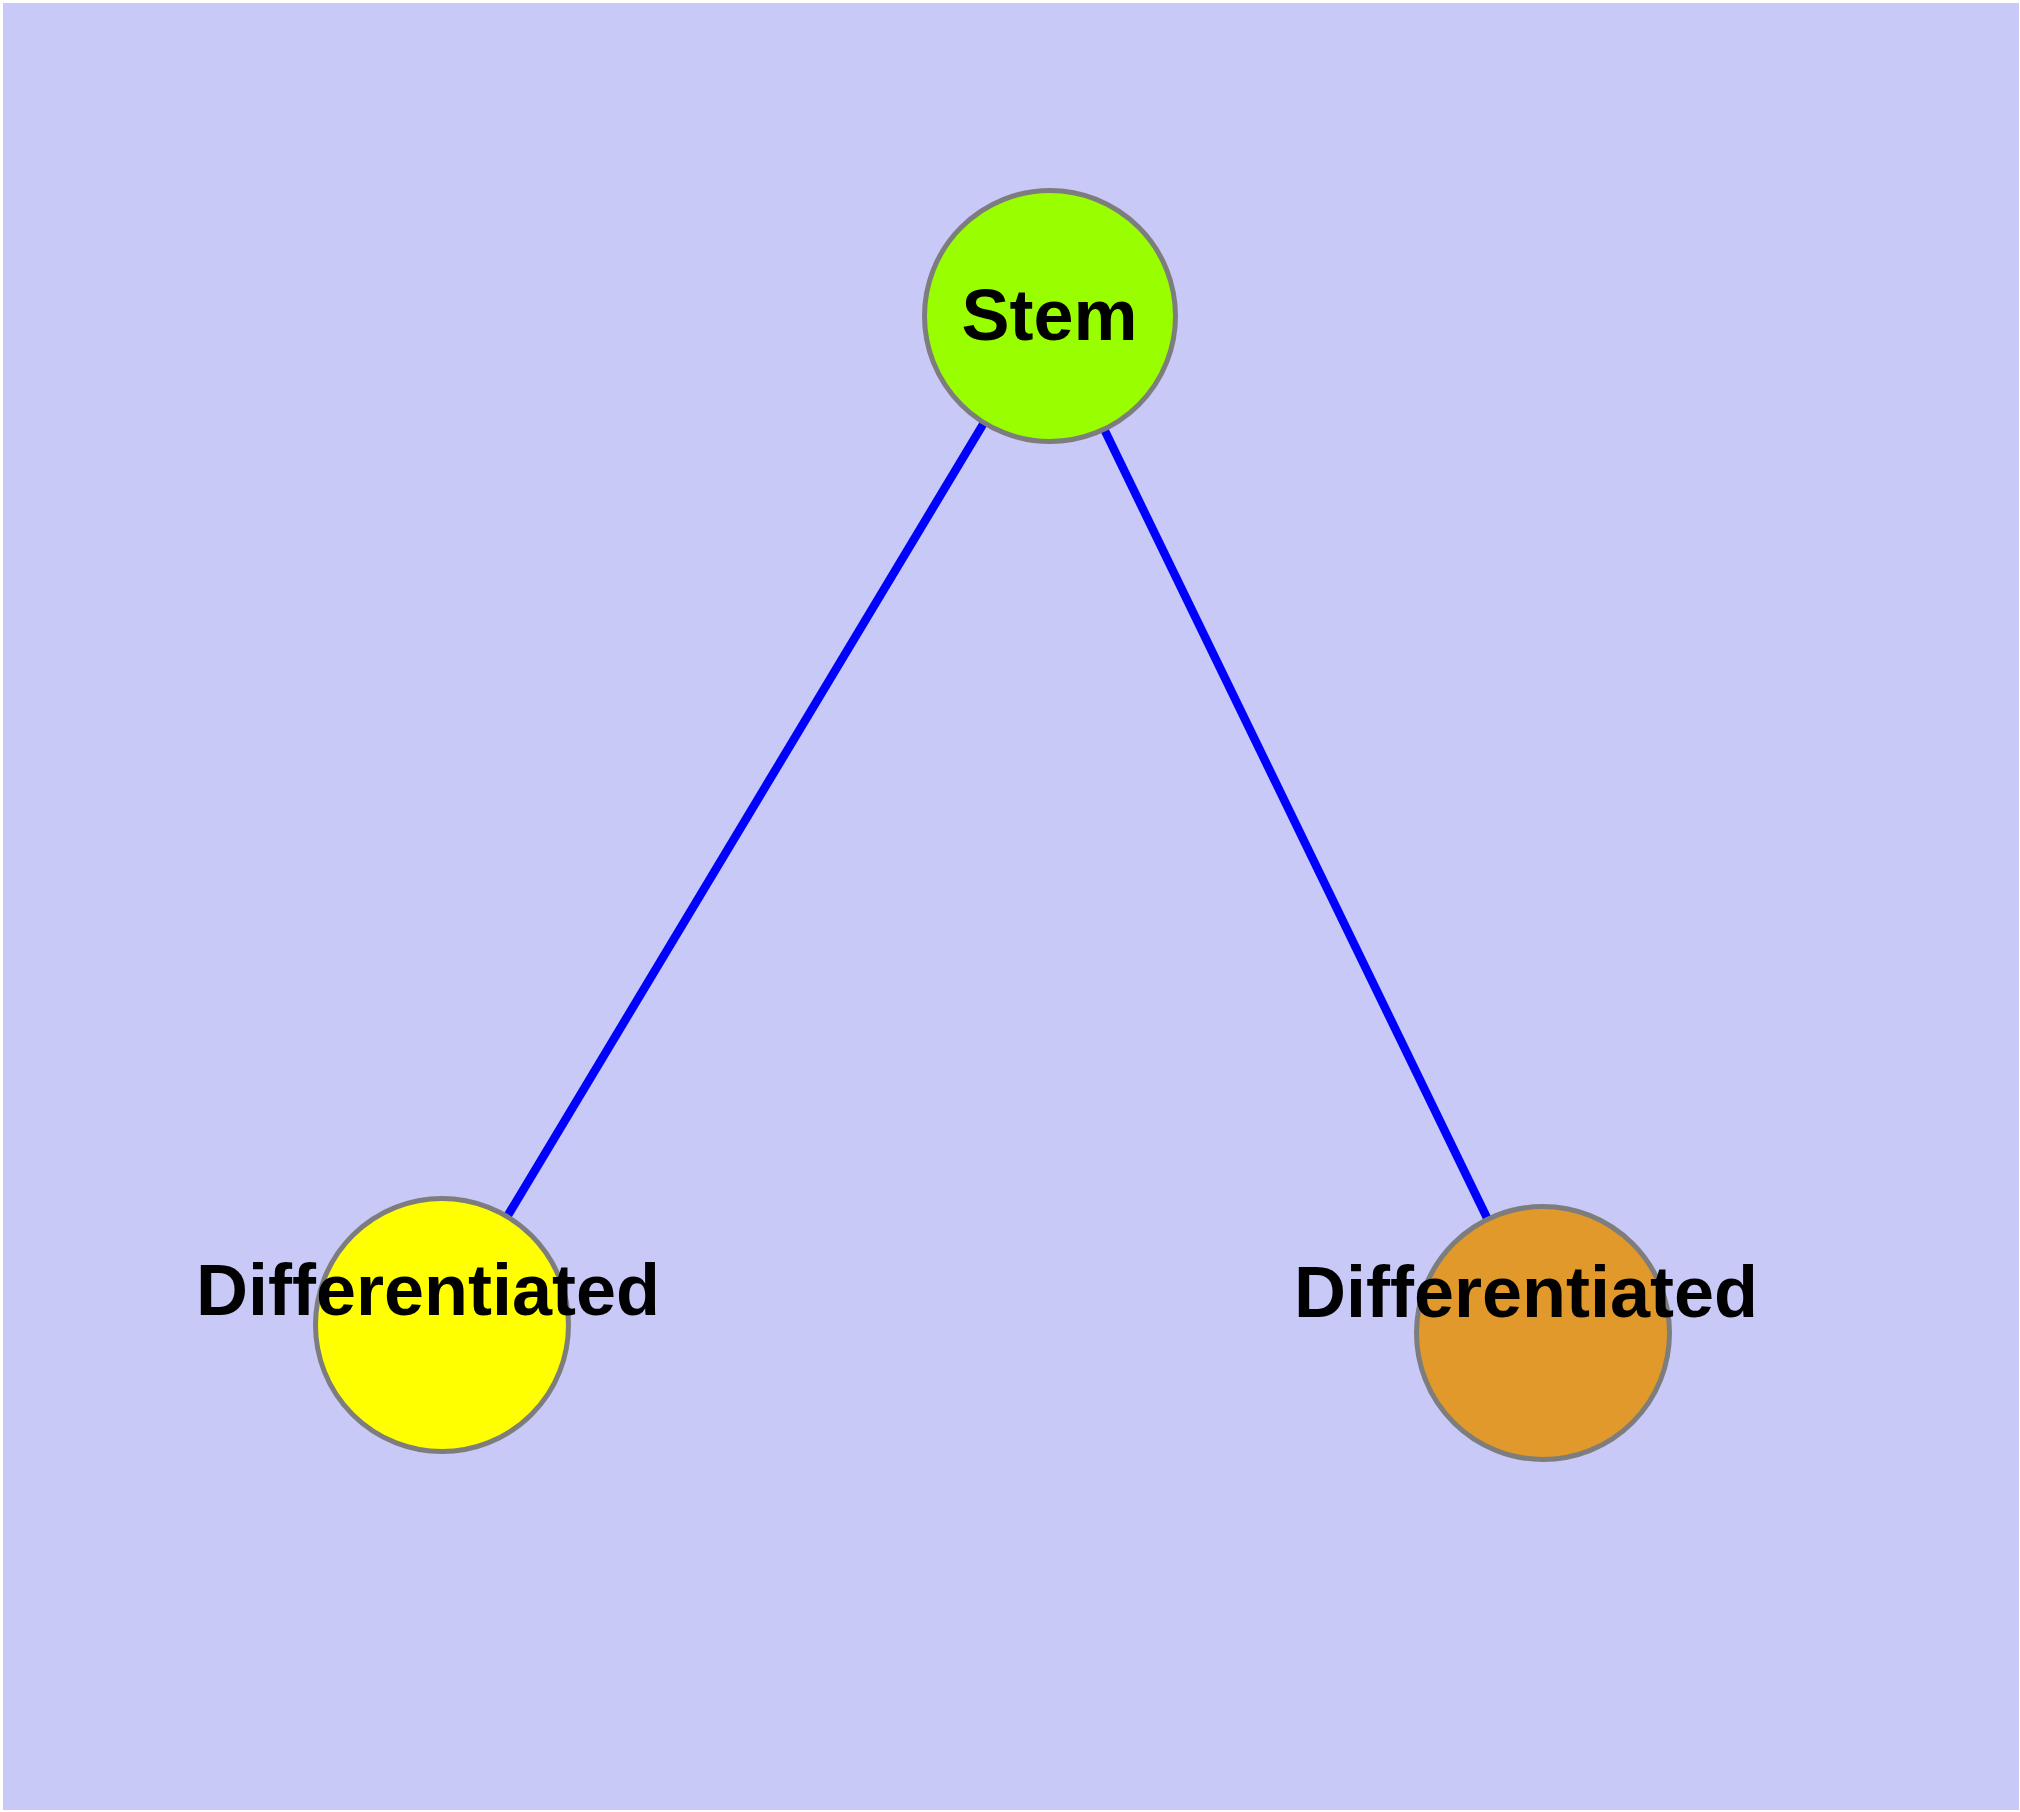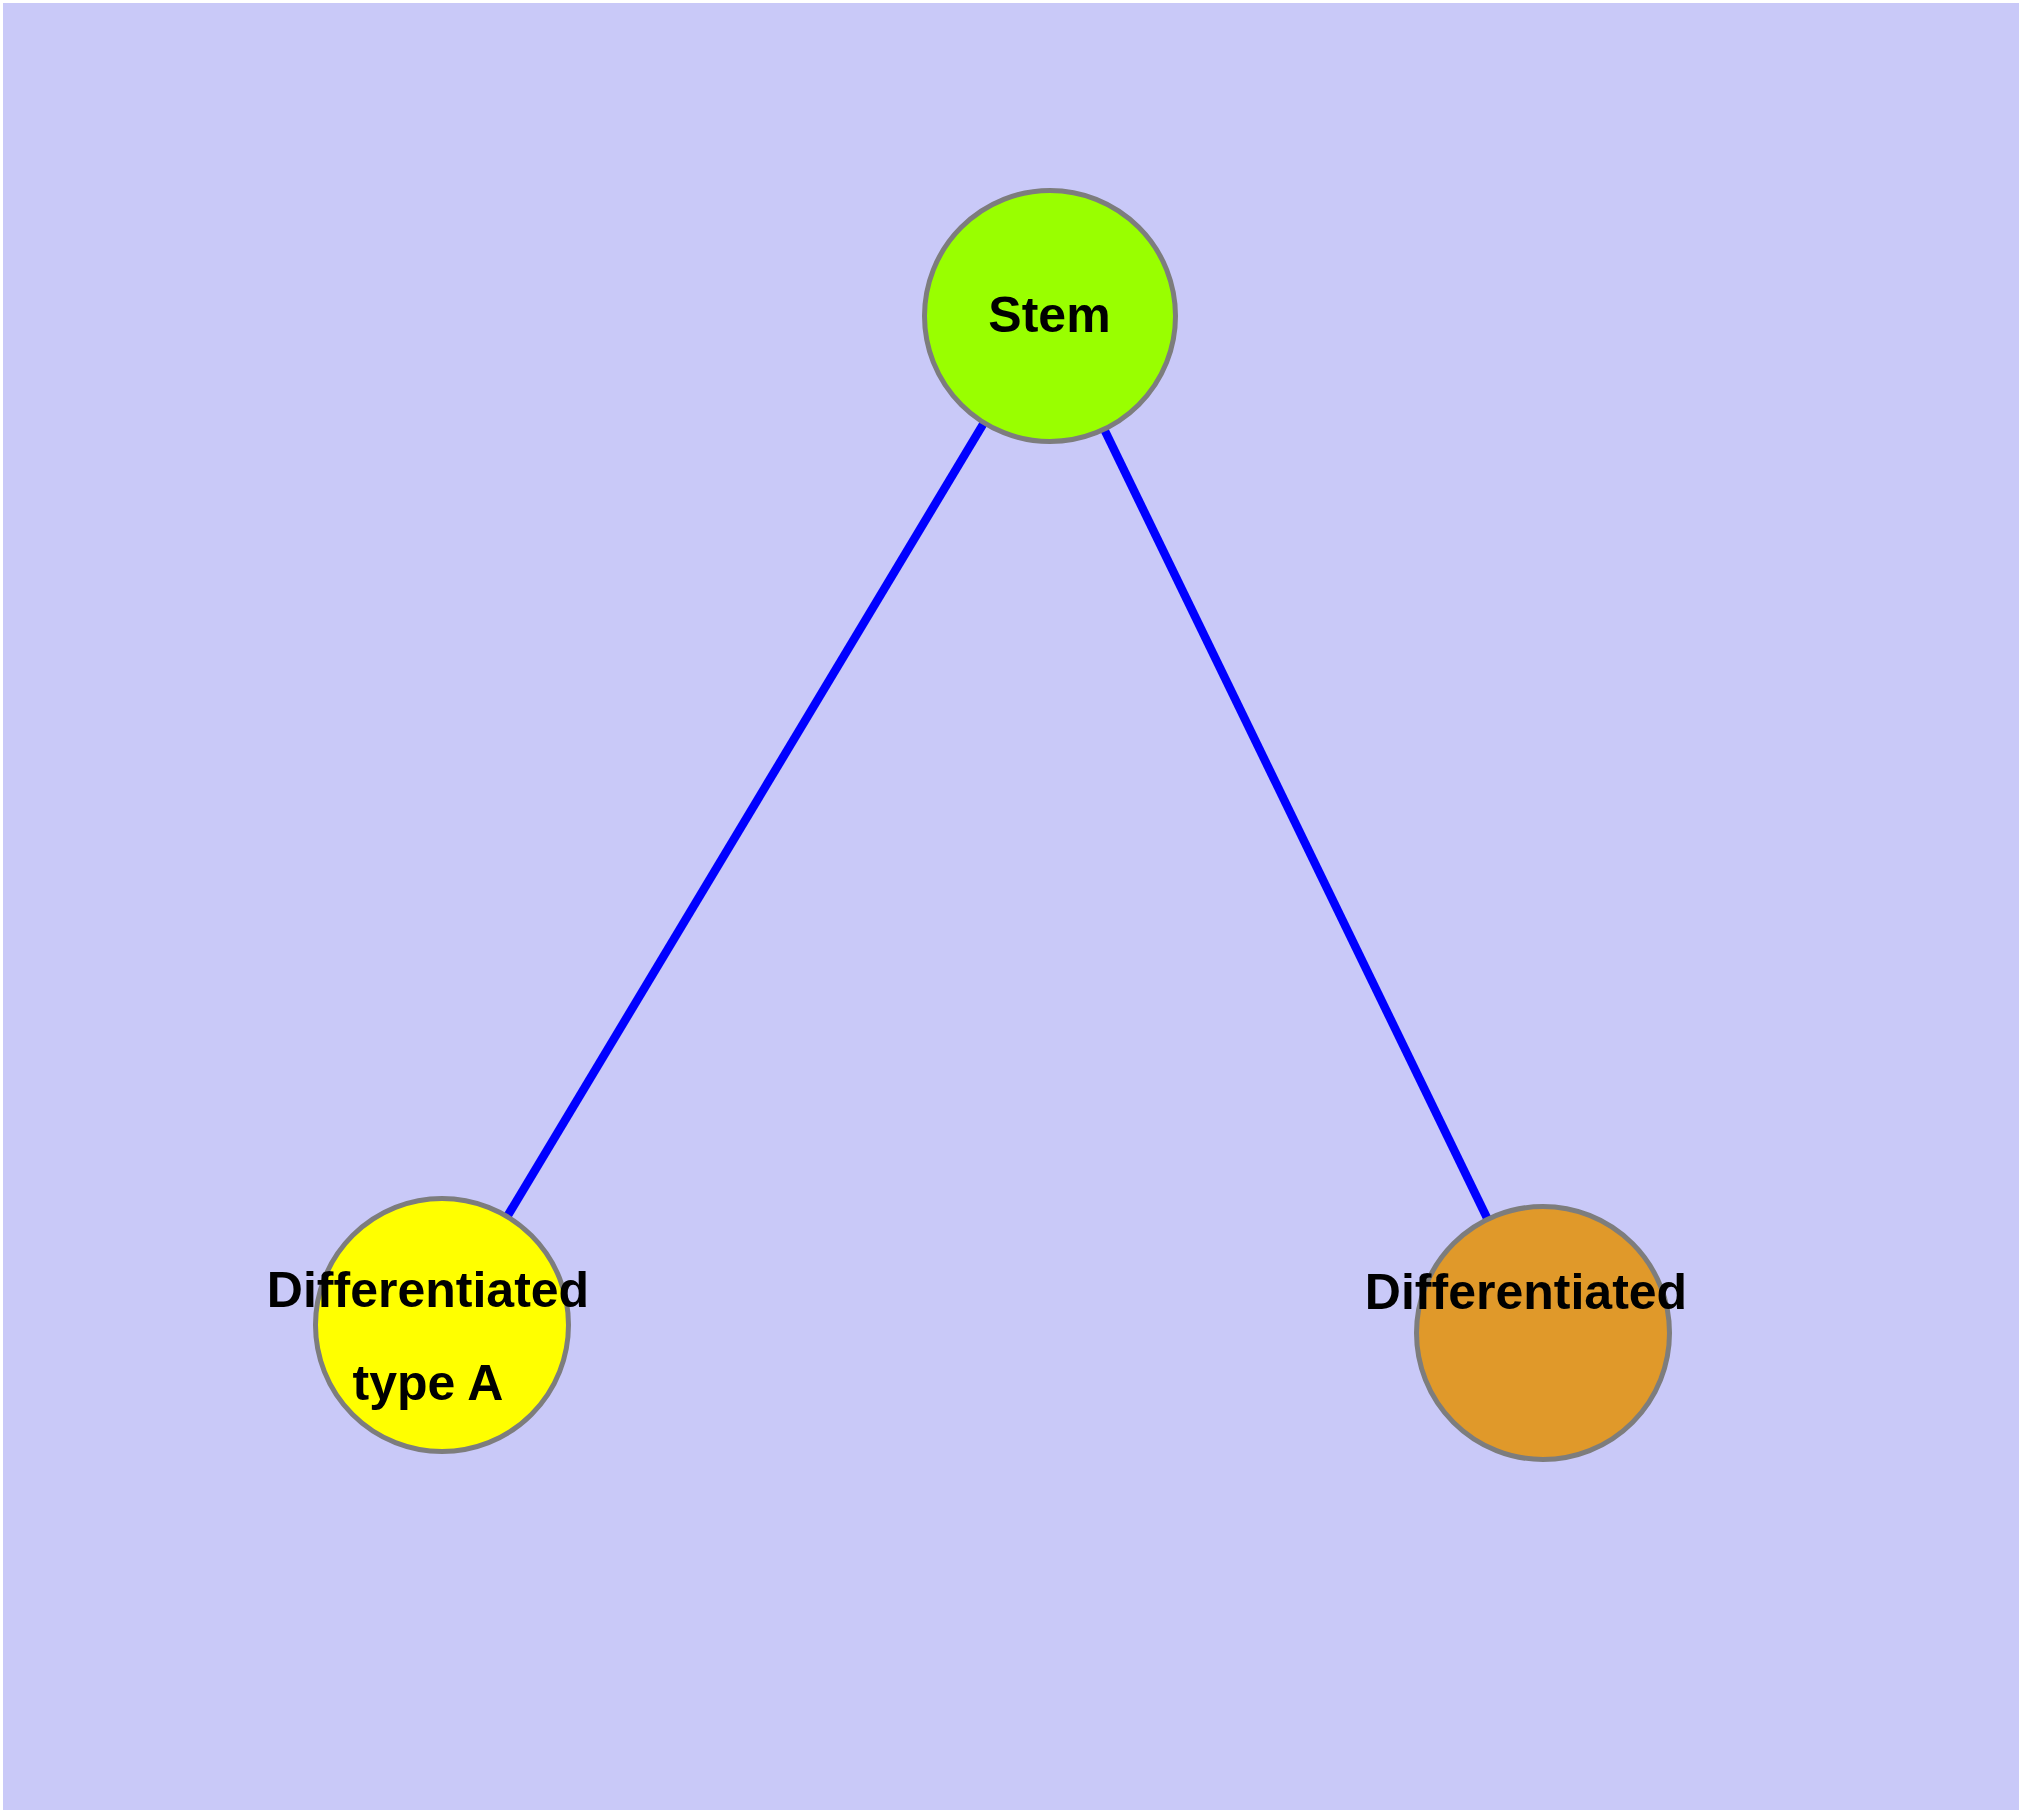--- a/index.html
+++ b/index.html
@@ -58,21 +58,21 @@
   .node-b {
     left: 1411px;
     top: 1201px;
     width: 258px;
     height: 258px;
     background: #e0992a;
   }
   .node-label {
     color: #000000;
     font-weight: bold;
-    font-size: 50px;
+    font-size: 72px;
     line-height: 93px;
     text-align: center;
     white-space: nowrap;
   }
   .label-overlay {
     position: absolute;
     width: 687px;
     z-index: 3;
     pointer-events: none;
   }
@@ -100,21 +100,20 @@
 
   <div class="node node-stem">
     <span class="node-label">Stem</span>
   </div>
 
   <div class="node node-a"></div>
   <div class="node node-b"></div>
 
   <div class="label-overlay label-a node-label">
     <span class="label-line">Differentiated</span>
-    <span class="label-line">type A</span>
   </div>
 
   <div class="label-overlay label-b node-label">
     <span class="label-line">Differentiated</span>
   </div>
 
 </div>
 
 
 </body></html>

